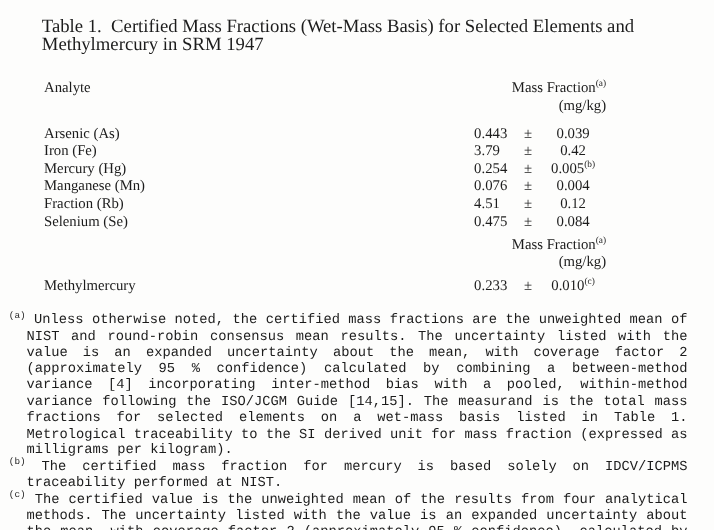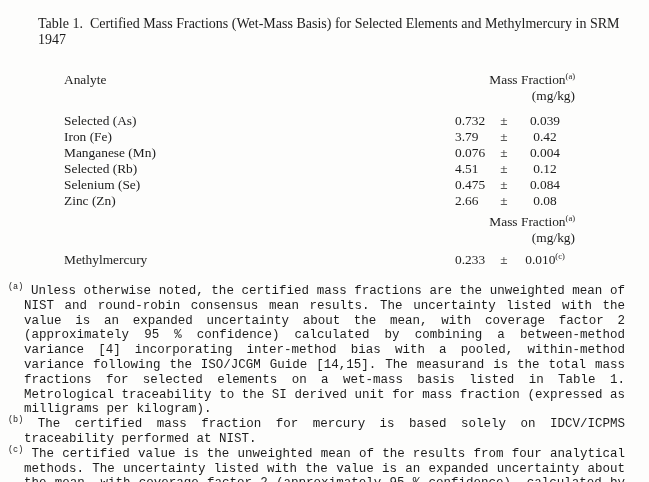--- a/index.html
+++ b/index.html
@@ -9,27 +9,27 @@
   body {
     width: 649px;
     height: 482px;
     background: #fdfdfc;
     color: #1c1c1c;
     font-family: "Liberation Serif", "DejaVu Serif", serif;
     overflow: hidden;
   }
   .caption {
     margin: 16px 8px 0 38px;
-    font-size: 14px;
+    font-size: 17px;
     line-height: 16px;
     white-space: pre-wrap;
   }
   table.tbl {
     border-collapse: collapse;
-    margin: 24px 0 0 64px;
+    margin: 24px 0 0 40px;
     font-size: 13.4px;
     font-family: Liberation Serif, serif;
   }
   table.tbl td {
     padding: 0;
     line-height: 16px;
     vertical-align: baseline;
   }
   tr.hdr-top td {
     vertical-align: top;
@@ -83,54 +83,54 @@
         <td>Analyte</td>
         <td class="mf-hdr" colspan="3">
           <div><span>Mass Fraction</span><sup>(a)</sup></div>
           <div>(mg/kg)</div>
         </td>
       </tr>
     </tbody>
 
     <tbody id="element-rows">
         <tr>
-      <td>Selected (As)</td>
-      <td class="val">0.732</td>
+      <td>Arsenic (As)</td>
+      <td class="val">0.443</td>
       <td class="pm">±</td>
       <td class="unc"><span>0.039</span><sup></sup></td>
     </tr>
         <tr>
       <td>Iron (Fe)</td>
       <td class="val">3.79</td>
       <td class="pm">±</td>
       <td class="unc"><span>0.42</span><sup></sup></td>
     </tr>
         <tr>
+      <td>Mercury (Hg)</td>
+      <td class="val">0.254</td>
+      <td class="pm">±</td>
+      <td class="unc"><span>0.005</span><sup>(b)</sup></td>
+    </tr>
+        <tr>
       <td>Manganese (Mn)</td>
       <td class="val">0.076</td>
       <td class="pm">±</td>
       <td class="unc"><span>0.004</span><sup></sup></td>
     </tr>
         <tr>
-      <td>Selected (Rb)</td>
+      <td>Fraction (Rb)</td>
       <td class="val">4.51</td>
       <td class="pm">±</td>
       <td class="unc"><span>0.12</span><sup></sup></td>
     </tr>
         <tr>
       <td>Selenium (Se)</td>
       <td class="val">0.475</td>
       <td class="pm">±</td>
       <td class="unc"><span>0.084</span><sup></sup></td>
-    </tr>
-        <tr>
-      <td>Zinc (Zn)</td>
-      <td class="val">2.66</td>
-      <td class="pm">±</td>
-      <td class="unc"><span>0.08</span><sup></sup></td>
     </tr>
       </tbody>
 
     <tbody>
       <tr class="hdr-mid">
         <td></td>
         <td class="mf-hdr" colspan="3">
           <div><span>Mass Fraction</span><sup>(a)</sup></div>
           <div>(mg/kg)</div>
         </td>

